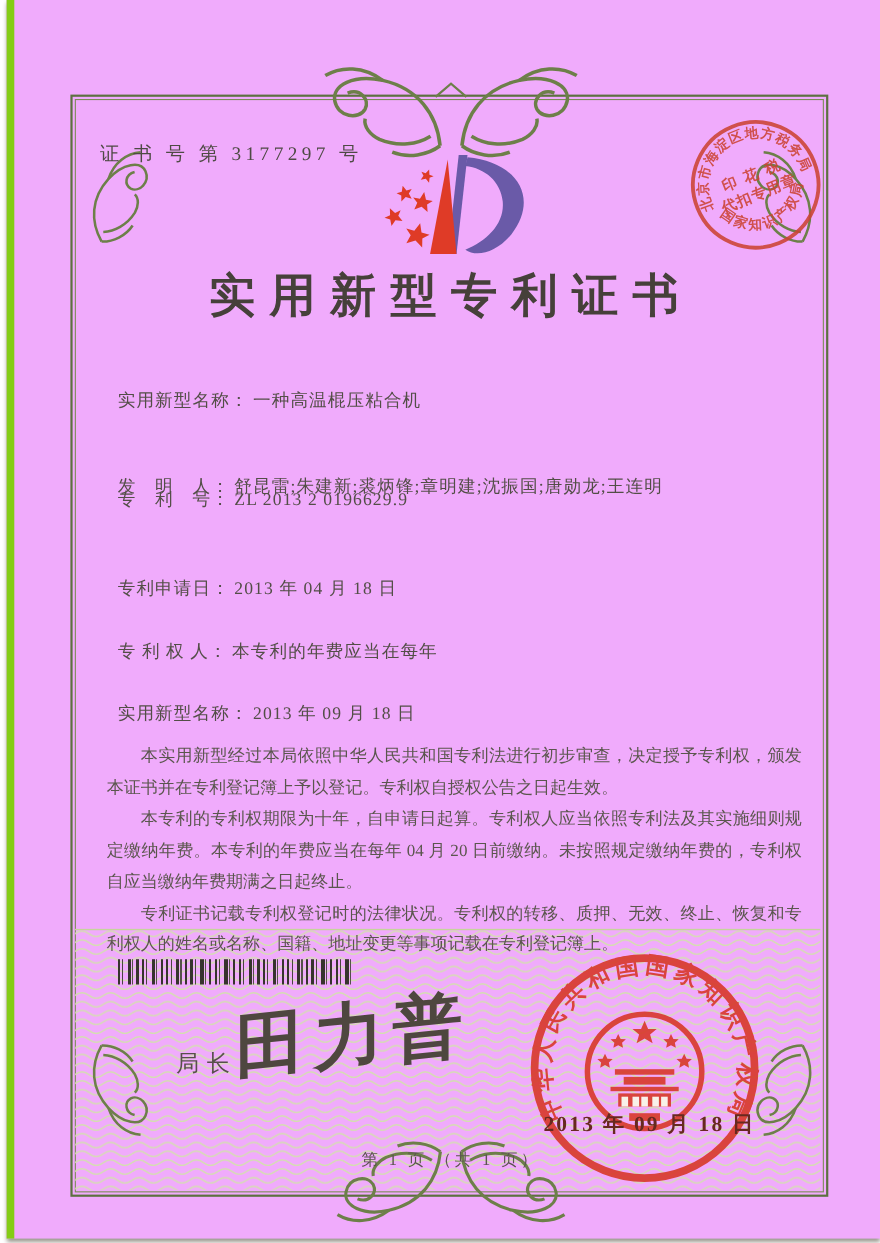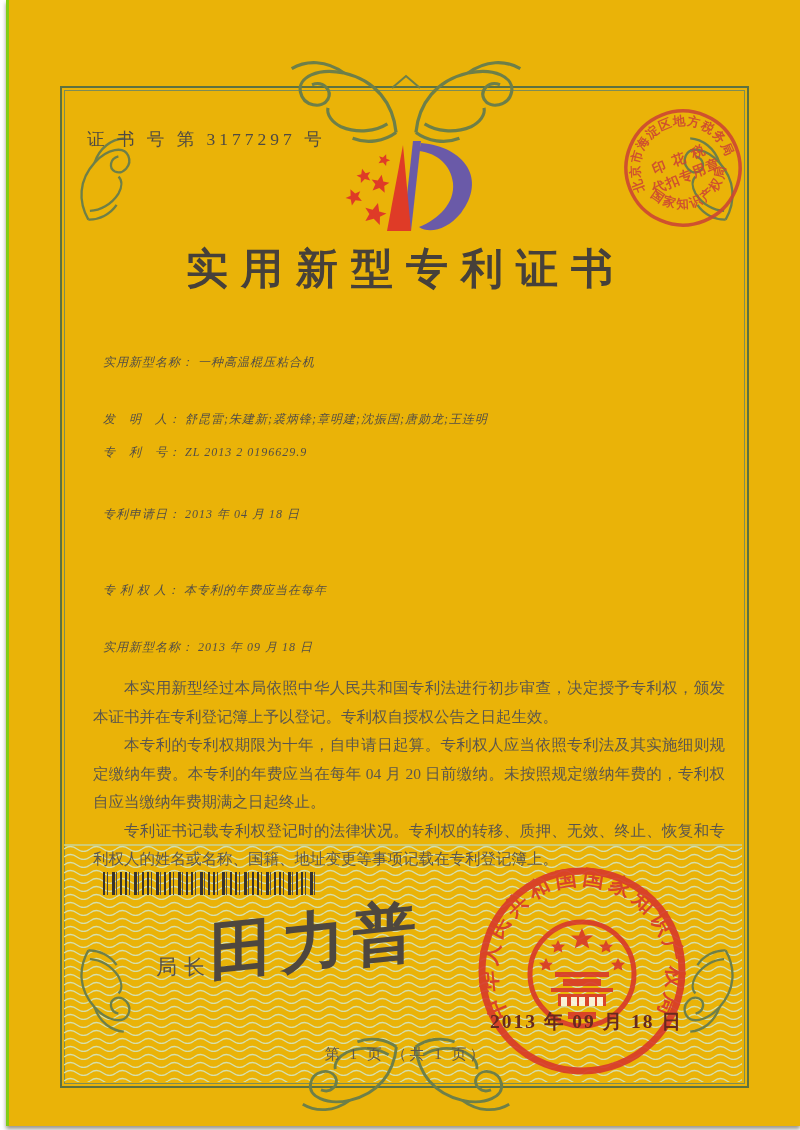--- a/index.html
+++ b/index.html
@@ -1,31 +1,31 @@
 <!DOCTYPE html>
 <html><head>
 <meta charset="utf-8">
 <style>
   html,body{margin:0;padding:0;}
   body{width:800px;height:1130px;position:relative;background:#ffffff;overflow:hidden;
        font-family:"Liberation Serif","DejaVu Serif",serif;}
-  .paper{position:absolute;left:6px;top:0;right:0;bottom:4px;background:#eab308;
-         border-left:3px solid #84cc16;box-shadow:0 3px 4px #9a978c;}
+  .paper{position:absolute;left:6px;top:0;right:0;bottom:4px;background:#f0abfc;
+         border-left:7px solid #84cc16;box-shadow:0 3px 4px #9a978c;}
   
   .frame{position:absolute;left:51px;top:86px;width:685px;height:998px;
          border:2.5px solid #5d7140;}
   .frame::after{content:"";position:absolute;inset:2px;border:1px solid #7c8c57;}
   
   .waves{position:absolute;left:55px;top:844px;width:678px;height:238px;}
   .waves svg{display:block;width:100%;height:100%;}
   .cert-no{position:absolute;left:78px;top:127px;font-size:17.5px;letter-spacing:4px;color:#4e4a44;}
   .logo{position:absolute;left:326px;top:131px;}
   .title{position:absolute;left:0;top:241px;width:794px;text-align:center;
          font-size:42px;font-weight:600;letter-spacing:13px;color:#46403a;}
-  .field{position:absolute;left:94px;font-size:12px;color:#534e47;letter-spacing:1px;white-space:nowrap;font-style:italic;}
+  .field{position:absolute;left:94px;font-size:16px;color:#534e47;letter-spacing:1px;white-space:nowrap;}
   .field .lbl{margin-right:4px;}
   .body-text{position:absolute;left:84px;top:674px;width:632px;font-size:15.5px;
              line-height:28.5px;color:#5b564e;text-align:justify;}
   .body-text p{margin:0;text-indent:2em;}
   .barcode{position:absolute;left:94px;top:872px;width:214px;height:23px;
     background:repeating-linear-gradient(90deg,
       #37332e 0 2px, rgba(0,0,0,0) 2px 4px,
       #4a453e 4px 5px, rgba(0,0,0,0) 5px 9px,
       #37332e 9px 12px, rgba(0,0,0,0) 12px 13px,
       #55504a 13px 14px, rgba(0,0,0,0) 14px 17px,
@@ -102,27 +102,27 @@
       <use href="#star" transform="translate(19,66) scale(0.85) rotate(-25)"></use>
       <use href="#star" transform="translate(40,83) scale(1.15) rotate(15)"></use>
     </g>
   </svg>
 
   <div class="title">实用新型专利证书</div>
 
   <div class="field" style="top:354px">
     <span class="lbl">实用新型名称：</span><span>一种高温棍压粘合机</span>
   </div>
-  <div class="field" style="top:411px">
+  <div class="field" style="top:432px">
     <span class="lbl">发　明　人：</span><span>舒昆雷;朱建新;裘炳锋;章明建;沈振国;唐勋龙;王连明</span>
   </div>
   <div class="field" style="top:444px">
     <span class="lbl">专　利　号：</span><span>ZL 2013 2 0196629.9</span>
   </div>
-  <div class="field" style="top:506px">
+  <div class="field" style="top:525px">
     <span class="lbl">专利申请日：</span><span>2013 年 04 月 18 日</span>
   </div>
   <div class="field" style="top:582px">
     <span class="lbl">专 利 权 人：</span><span>本专利的年费应当在每年</span>
   </div>
   <div class="field" style="top:639px">
     <span class="lbl">实用新型名称：</span><span>2013 年 09 月 18 日</span>
   </div>
 
   <div class="body-text">

